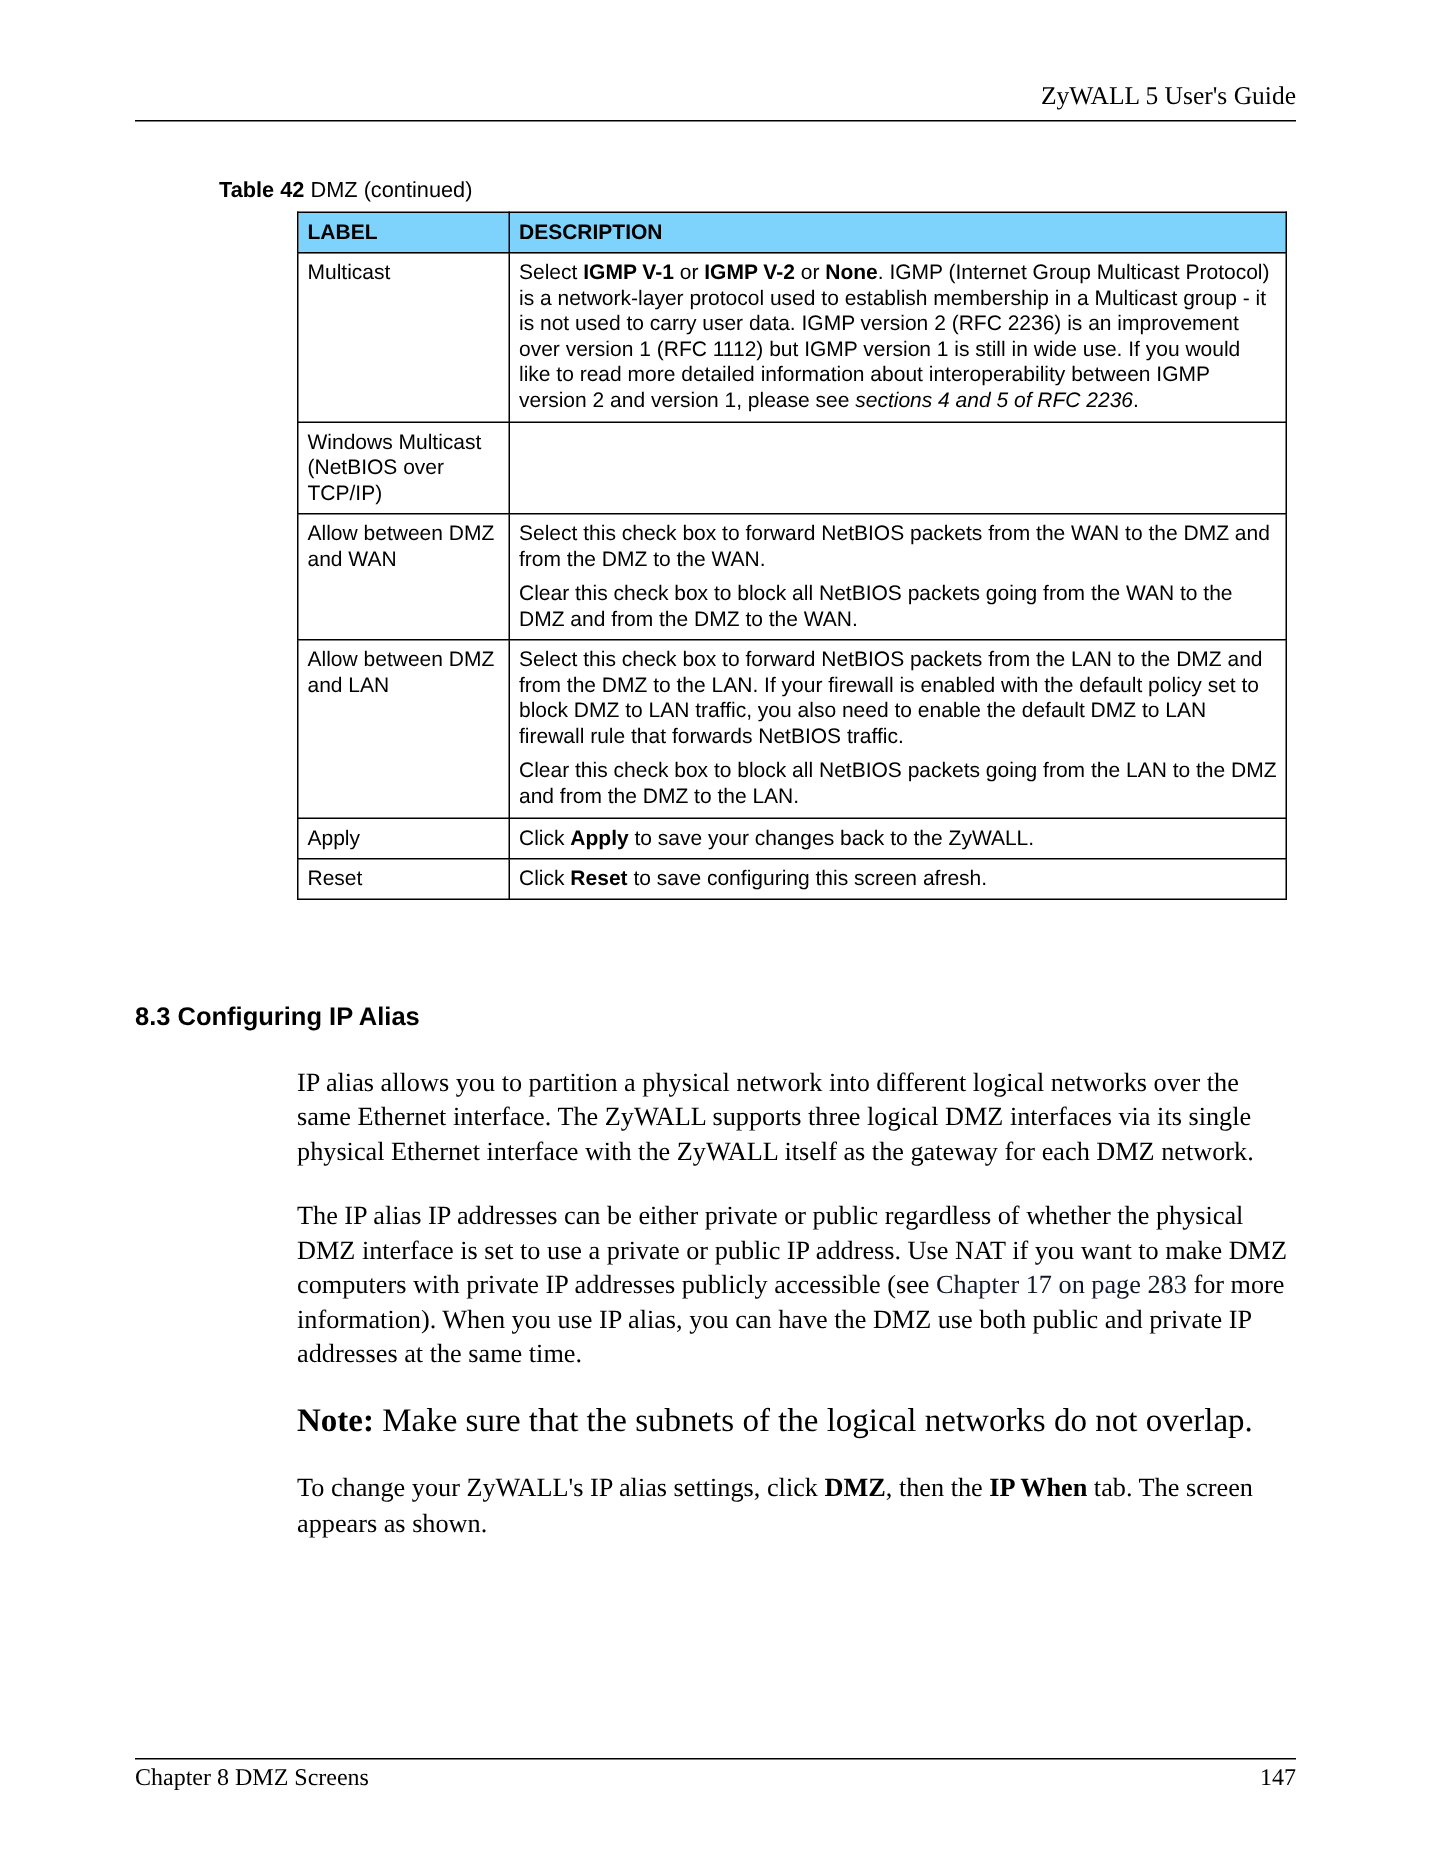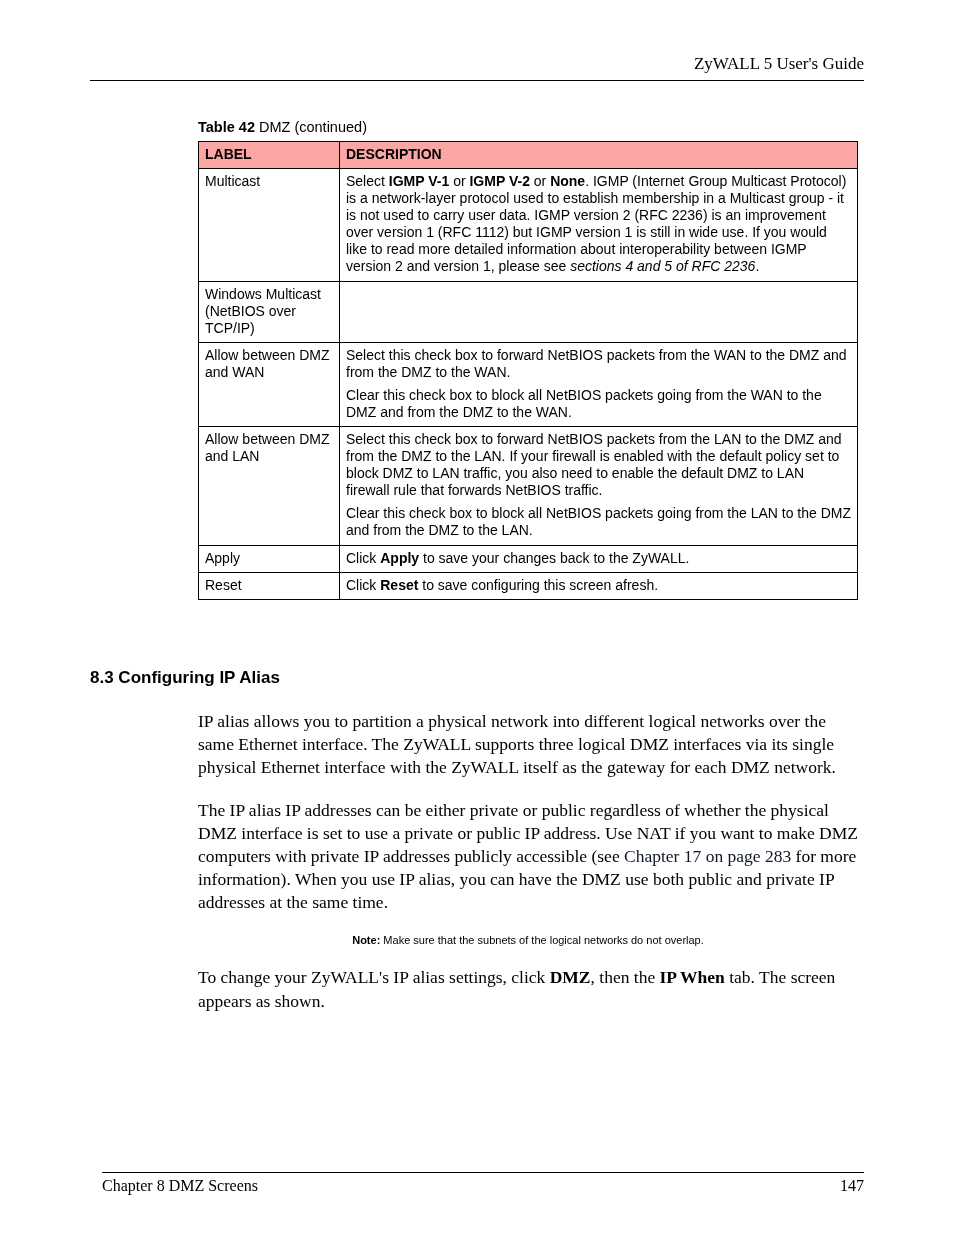--- a/index.html
+++ b/index.html
@@ -25,41 +25,41 @@
     font-family: "Times New Roman", Times, serif;
   }
   .hr-top {
     border: none;
     border-top: 1.5px solid #000;
     margin-top: 6px;
     margin-bottom: 38px;
   }
   .table-caption {
     font-size: 14.5px;
-    margin-left: 108px;
+    margin-left: 56px;
     margin-bottom: 6px;
   }
   .table-caption b { font-weight: bold; }
 
   table.doc-table {
     border-collapse: collapse;
     margin-left: 108px;
     width: 660px;
     font-size: 14px;
     line-height: 1.22;
   }
   table.doc-table th, table.doc-table td {
     border: 1.2px solid #000;
     padding: 4px 6px 5px 6px;
     vertical-align: top;
     text-align: left;
   }
   table.doc-table th {
     font-weight: bold;
-    background: #fca5a5;
+    background: #7dd3fc;
   }
   table.doc-table th:first-child,
   table.doc-table td:first-child {
     width: 128px;
   }
   td p { margin: 0 0 6px 0; }
   td p:last-child { margin-bottom: 0; }
 
   h2.section-heading {
     font-size: 17px;
@@ -68,32 +68,31 @@
   }
 
   .body-para {
     font-family: "Times New Roman", Times, serif;
     font-size: 17.5px;
     line-height: 1.32;
     margin: 0 0 20px 108px;
     width: 660px;
   }
   .note-para {
-    font-family: Liberation Sans, sans-serif;
-    font-size: 11px;
+    font-family: Liberation Serif, serif;
+    font-size: 22px;
     margin: 0 0 20px 108px;
     width: 660px;
-    text-align: center;
   }
   .note-para b { font-weight: bold; }
   a.xref { color: #0f172a; text-decoration: none; }
 
   .footer {
     position: absolute;
-    left: 102px;
+    left: 90px;
     right: 90px;
     bottom: 40px;
   }
   .footer-rule {
     border: none;
     border-top: 1.5px solid #000;
     margin: 0 0 4px 0;
   }
   .footer-row {
     display: flex;

